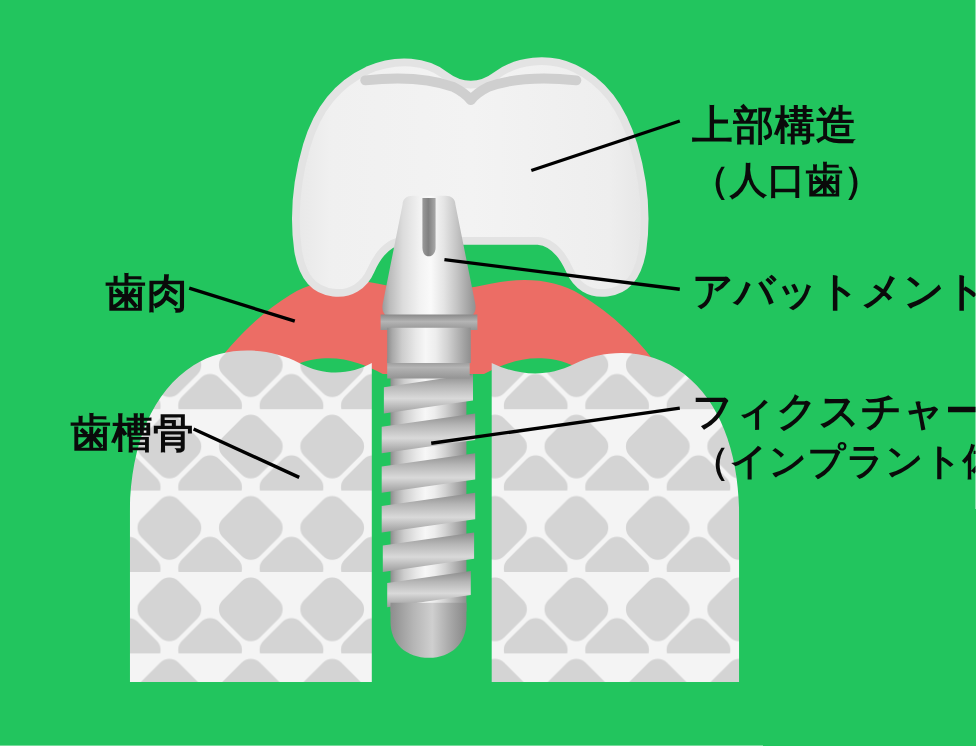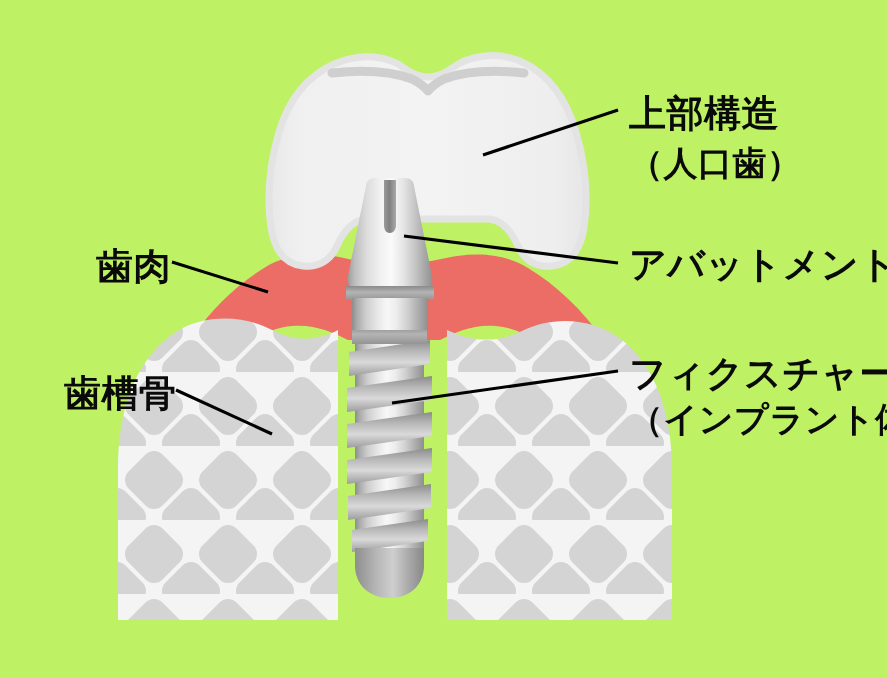--- a/index.html
+++ b/index.html
@@ -10,21 +10,21 @@
   body {
     width: 887px;
     height: 678px;
     overflow: hidden;
     font-family: "Liberation Sans", "DejaVu Sans", sans-serif;
   }
   #diagram-root {
     position: relative;
     width: 887px;
     height: 678px;
-    background: #bef264;
+    background: #22c55e;
     text-decoration: underline;
   }
   svg.figure {
     position: absolute;
     top: 0;
     left: 0;
     width: 887px;
     height: 678px;
     display: block;
   }

